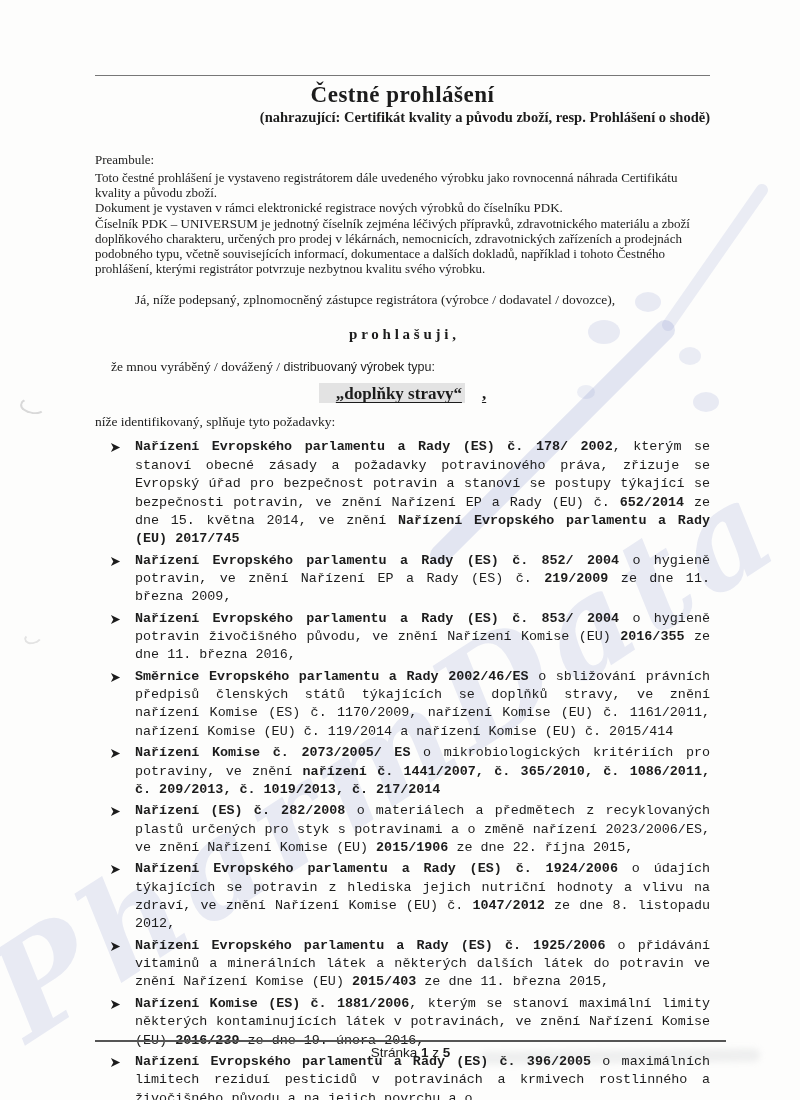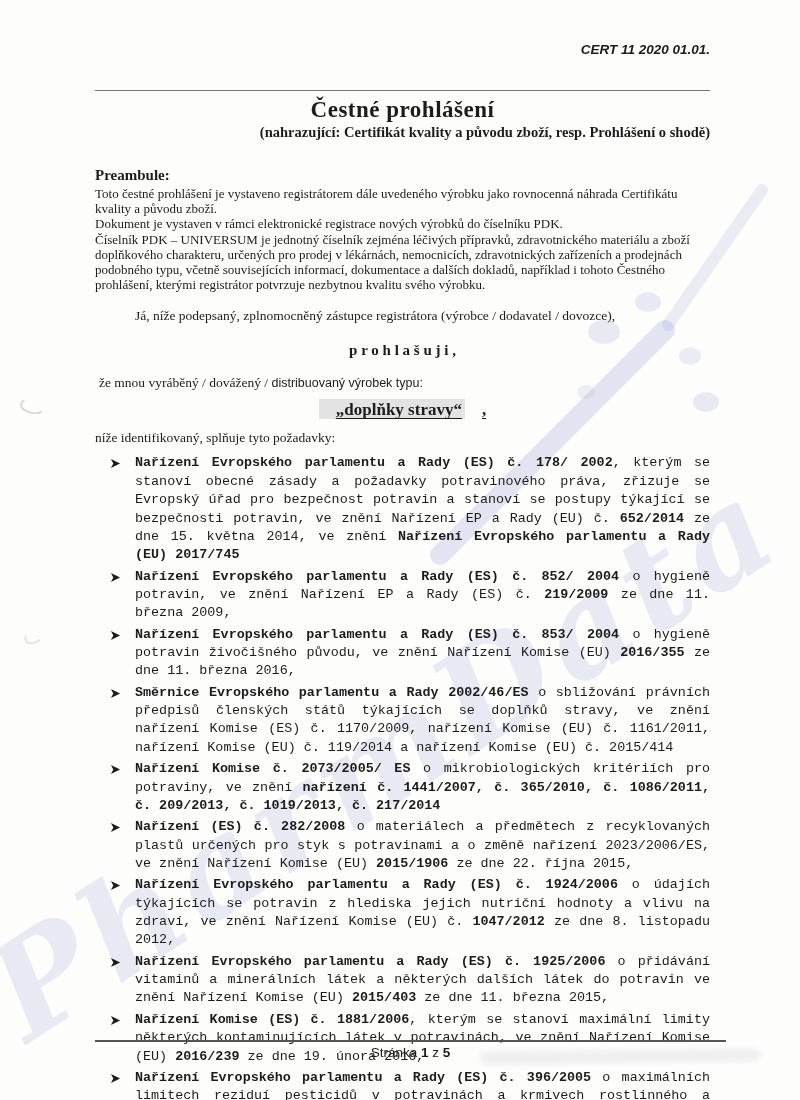--- a/index.html
+++ b/index.html
@@ -24,25 +24,25 @@
   .smudge{position:absolute;left:480px;top:1050px;width:280px;height:13px;background:#b9bcc0;
           opacity:.22;filter:blur(3px);border-radius:6px;transform:rotate(-.6deg);}
 
   
   .content{position:relative;z-index:1;padding:42px 90px 0 95px;}
   .doc-ref{text-align:right;font-family:"Liberation Sans","DejaVu Sans",sans-serif;
            font-style:italic;font-weight:600;font-size:13.5px;}
   hr.rule{border:0;border-top:1.5px solid var(--rule);margin:33px 0 0 0;}
   h1.title{margin:6px 0 0 0;text-align:center;font-size:23px;font-weight:bold;letter-spacing:.5px;}
   .subtitle{text-align:right;font-weight:bold;font-size:14.5px;margin-top:1px;}
-  h2.preamble-h{margin:26px 0 2px 0;font-size:15px;font-weight:bold;}
+  h2.preamble-h{margin:26px 0 2px 0;font-size:13px;font-weight:normal;}
   p.preamble{margin:0;font-weight:normal;font-size:13px;line-height:1.17;text-align:left;}
   p.intro-indent{margin:16px 0 0 0;font-size:13.5px;text-indent:40px;}
   p.verb{margin:18px 0 0 0;text-align:center;font-weight:bold;font-size:15px;}
-  p.product-intro{margin:16px 0 0 4px;font-size:13.5px;}
+  p.product-intro{margin:16px 0 0 16px;font-size:13.5px;}
   p.product-intro .alt{font-family:"Liberation Sans","DejaVu Sans",sans-serif;font-size:12.5px;}
   p.product-type{margin:9px 0 0 0;text-align:center;font-size:17px;font-weight:bold;}
   p.product-type .hl{background:var(--highlight);padding:1px 3px 0 3px;}
   p.product-type .ul{text-decoration:underline;text-underline-offset:3px;padding-left:17px;}
   p.req-intro{margin:10px 0 0 0;font-size:13.5px;}
 
   ul.req-list{list-style:none;margin:8px 0 0 14px;padding:0;font-family:Liberation Mono, monospace;}
   ul.req-list li{position:relative;padding-left:26px;margin:0 0 3px 0;
                  font-size:13.4px;line-height:1.37;text-align:justify;}
   ul.req-list .marker{position:absolute;left:1px;top:4px;}
@@ -70,21 +70,20 @@
       <ellipse cx="690" cy="356" rx="11" ry="9" fill="rgba(122,136,198,0.14)"></ellipse>
       <ellipse cx="706" cy="402" rx="13" ry="10" fill="rgba(122,136,198,0.16)"></ellipse>
       <ellipse cx="586" cy="392" rx="9" ry="7" fill="rgba(122,136,198,0.13)"></ellipse>
     </svg>
     <div class="artifact a1"></div>
     <div class="artifact a2"></div>
     <div class="smudge"></div>
   </div>
 
   <div class="content">
-    <div class="doc-ref">CERT 11 2020 01.01.</div>
     <hr class="rule">
 
     <h1 class="title">Čestné prohlášení</h1>
     <div class="subtitle">(nahrazující: Certifikát kvality a původu zboží, resp. Prohlášení o shodě)</div>
 
     <h2 class="preamble-h">Preambule:</h2>
     <p class="preamble">Toto čestné prohlášení je vystaveno registrátorem dále uvedeného výrobku jako rovnocenná náhrada Certifikátu kvality a původu zboží.</p>
     <p class="preamble">Dokument je vystaven v rámci elektronické registrace nových výrobků do číselníku PDK.</p>
     <p class="preamble">Číselník PDK – UNIVERSUM je jednotný číselník zejména léčivých přípravků, zdravotnického materiálu a zboží doplňkového charakteru, určených pro prodej v lékárnách, nemocnicích, zdravotnických zařízeních a prodejnách podobného typu, včetně souvisejících informací, dokumentace a dalších dokladů, například i tohoto Čestného prohlášení, kterými registrátor potvrzuje nezbytnou kvalitu svého výrobku.</p>
 

